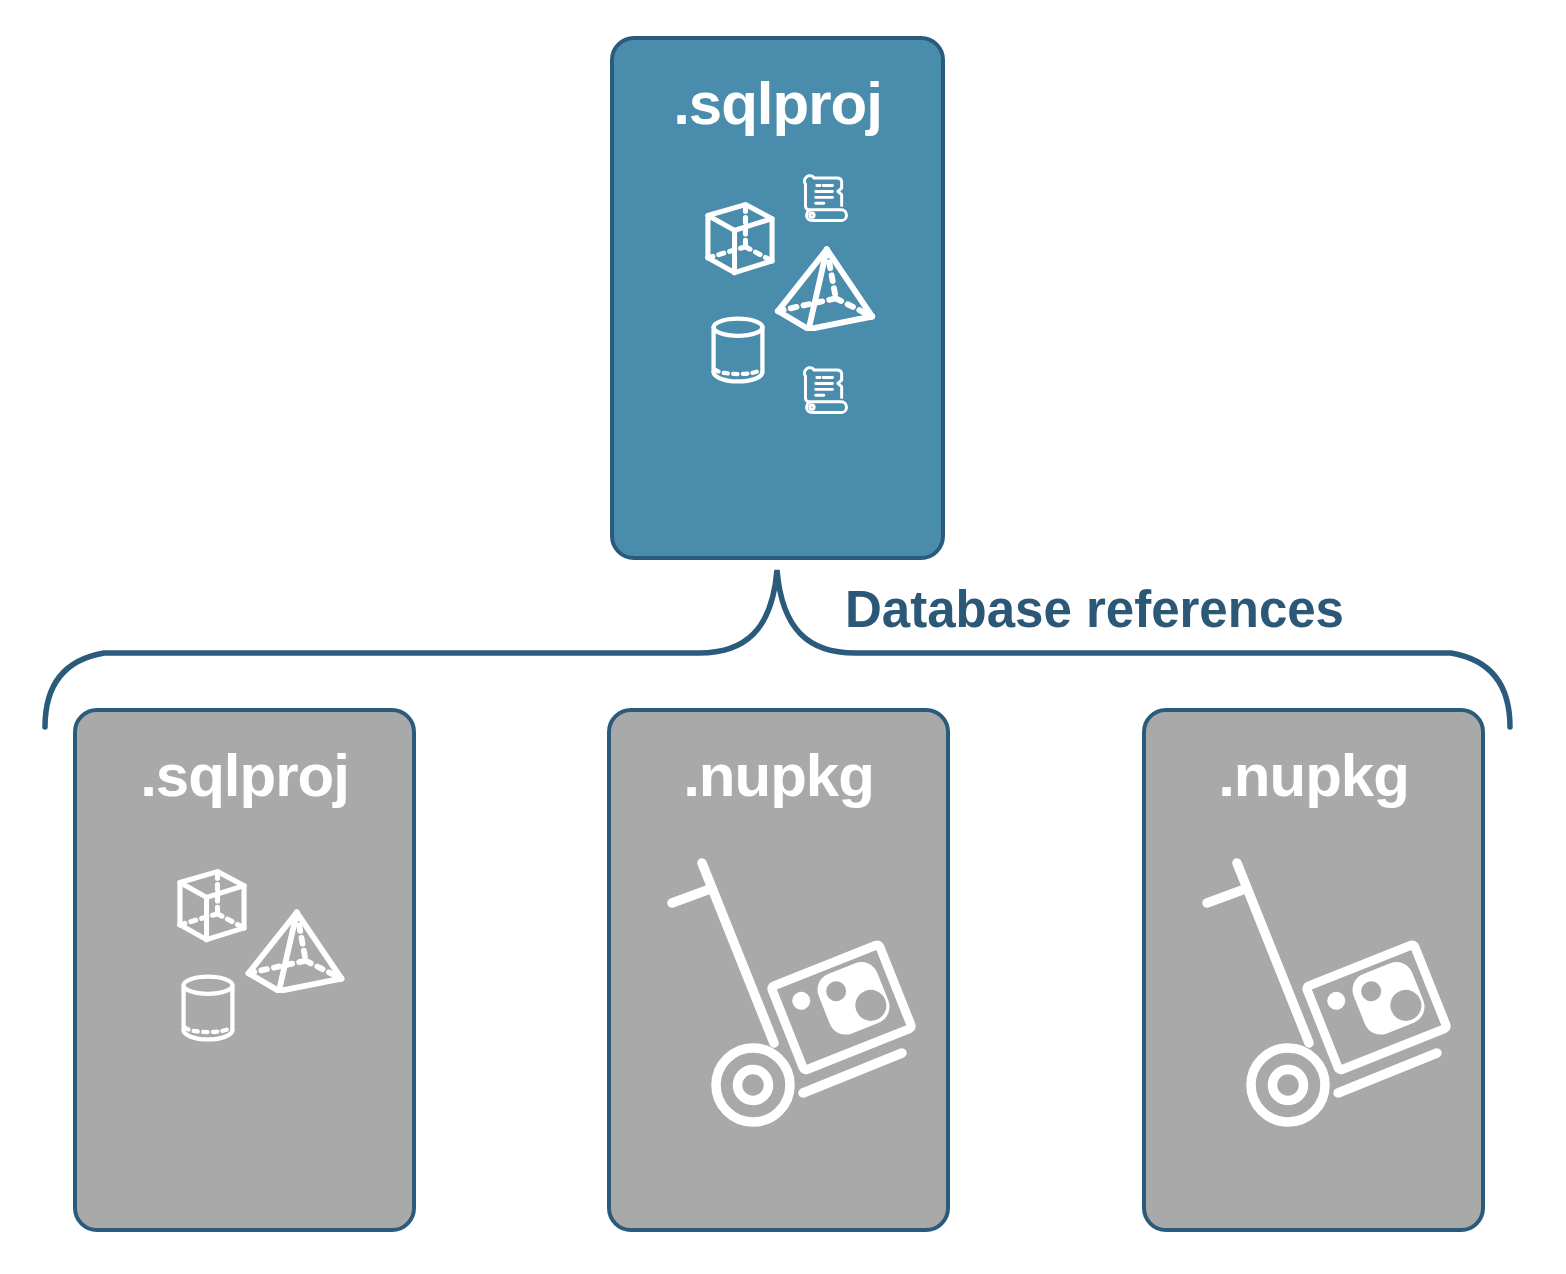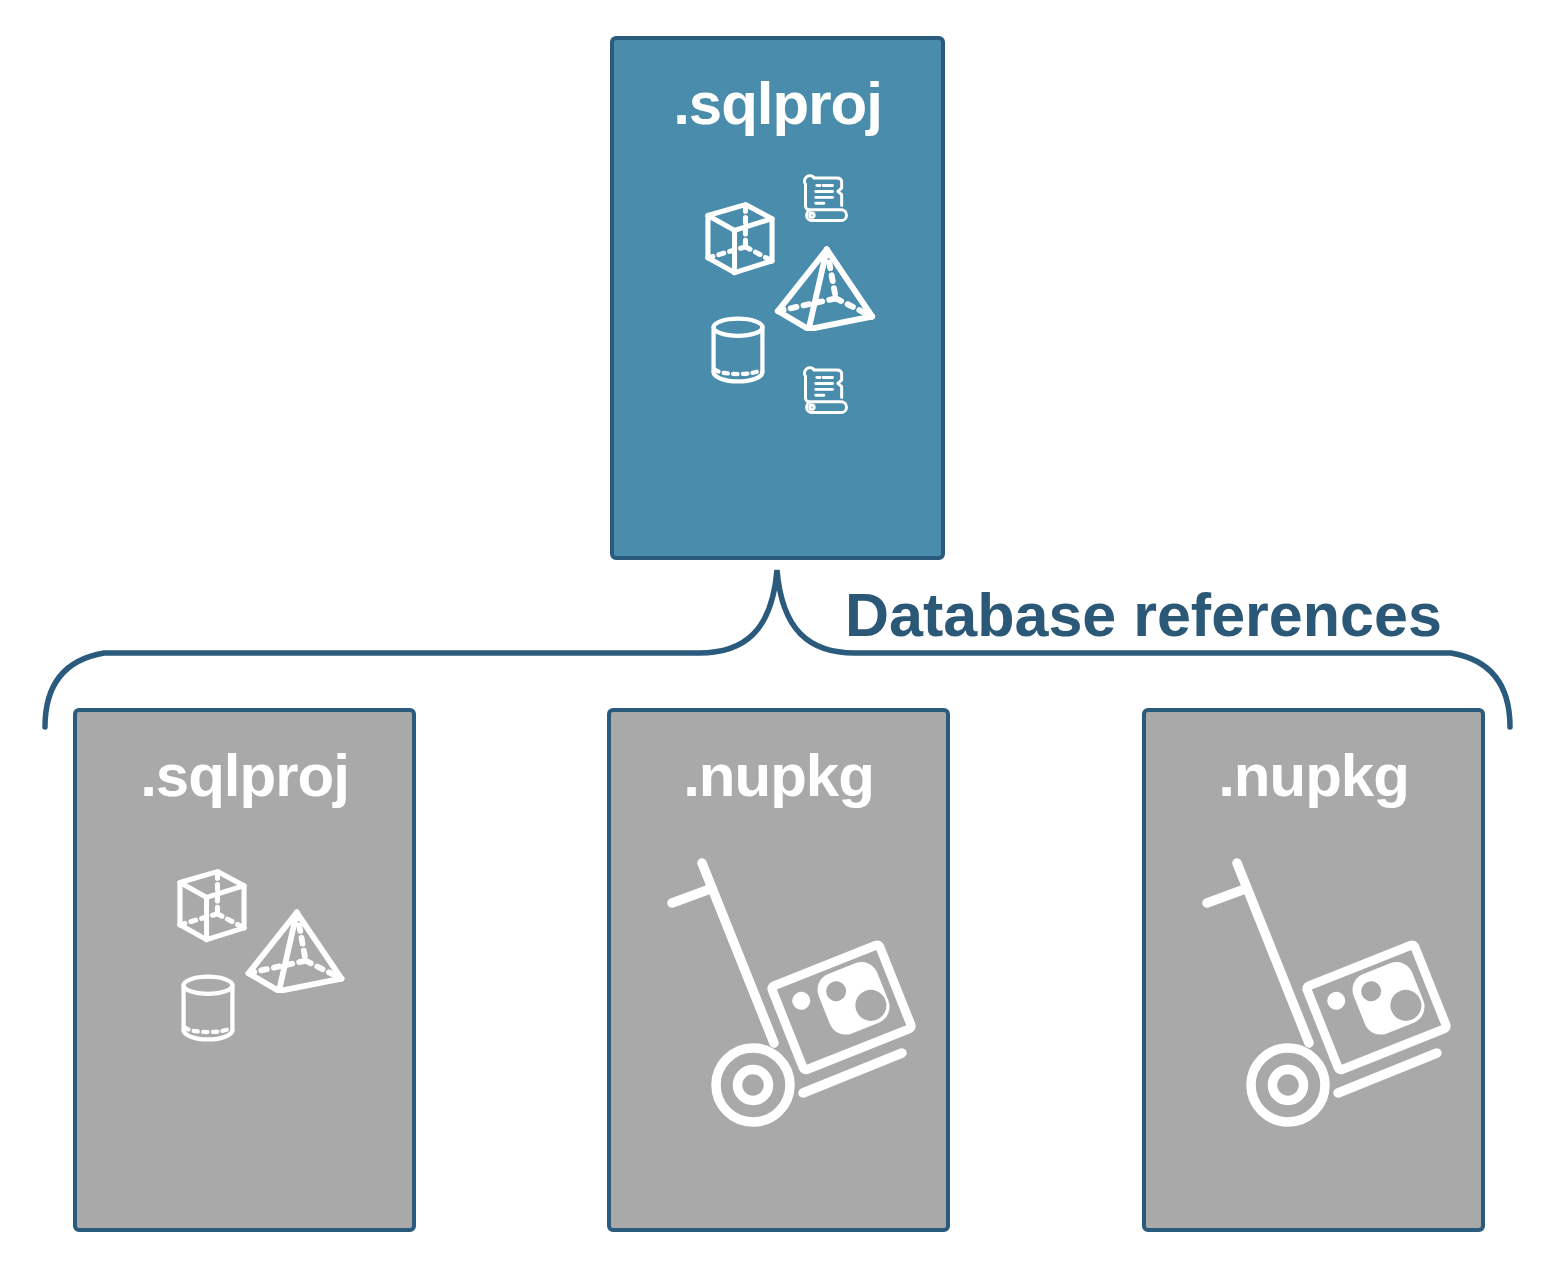--- a/index.html
+++ b/index.html
@@ -12,38 +12,38 @@
     --background:#FFFFFF;
   }
   html,body{margin:0;padding:0;background:var(--background);}
   .canvas{
     position:relative;width:1566px;height:1274px;
     background:var(--background);overflow:hidden;
     font-family:"Liberation Sans", sans-serif;
   }
   .node{
     position:absolute;border:4.5px solid var(--node-border);
-    border-radius:6px;box-sizing:border-box;
+    border-radius:24px;box-sizing:border-box;
   }
   .node-root{left:610px;top:36px;width:335px;height:524px;background:var(--primary-fill);}
   .node-child{top:708px;width:343px;height:524px;background:var(--secondary-fill);}
   .node-child-1{left:73px;}
   .node-child-2{left:607px;}
   .node-child-3{left:1142px;}
   .node-title{
     position:absolute;left:0;right:0;top:34px;
     text-align:center;color:#fff;font-size:60px;font-weight:bold;
     letter-spacing:-1px;line-height:1;
   }
   .icon{position:absolute;}
   .connector-svg{position:absolute;left:0;top:0;width:1566px;height:1274px;pointer-events:none;}
   .connector-path{fill:none;stroke:var(--connector);stroke-width:5.5;stroke-linecap:round;}
   .connector-label{
     position:absolute;left:845px;top:582px;
-    color:var(--label-text);font-size:61px;font-weight:bold;line-height:1.1;
+    color:var(--label-text);font-size:51px;font-weight:bold;line-height:1.1;
     white-space:nowrap;
   }
   .defs{position:absolute;width:0;height:0;overflow:hidden;}
   .wire{fill:none;stroke:var(--icon);stroke-width:6.5;stroke-linecap:round;stroke-linejoin:round;}
   .wire-dash{stroke-dasharray:6.5 8;}
   .scroll-stroke{fill:none;stroke:var(--icon);stroke-width:5.5;stroke-linecap:round;stroke-linejoin:round;}
   .truck-stroke{fill:none;stroke:var(--icon);stroke-width:9.5;stroke-linecap:round;}
   .truck-fill{fill:var(--icon);}
   .truck-hole{fill:var(--secondary-fill);}
 </style>

